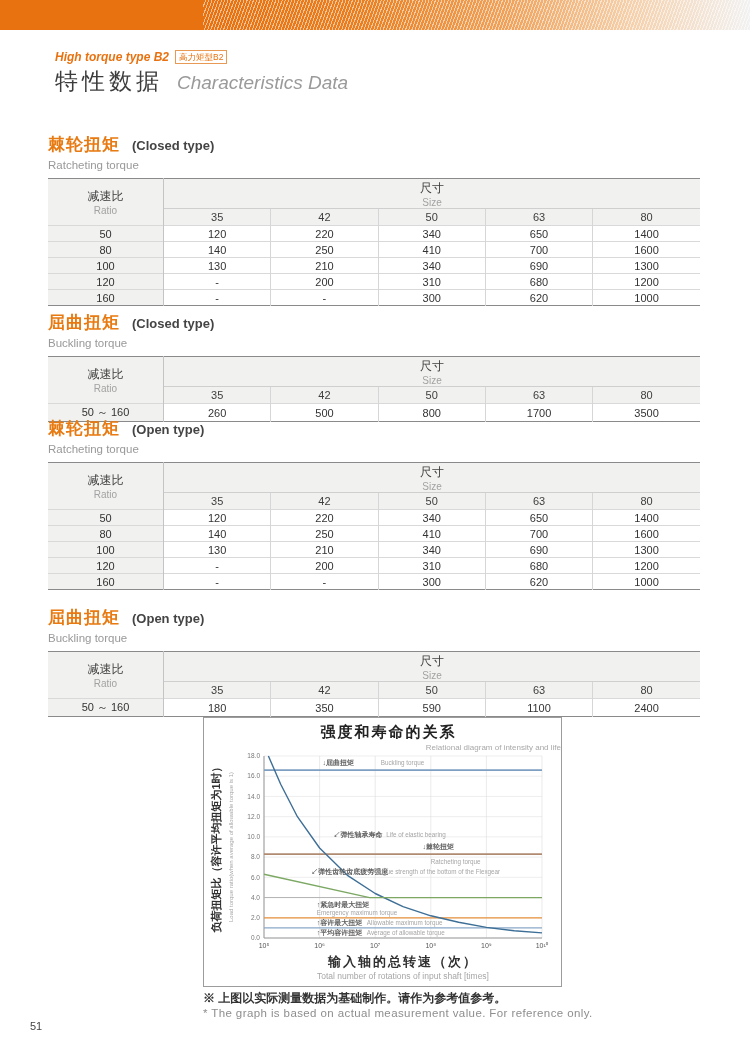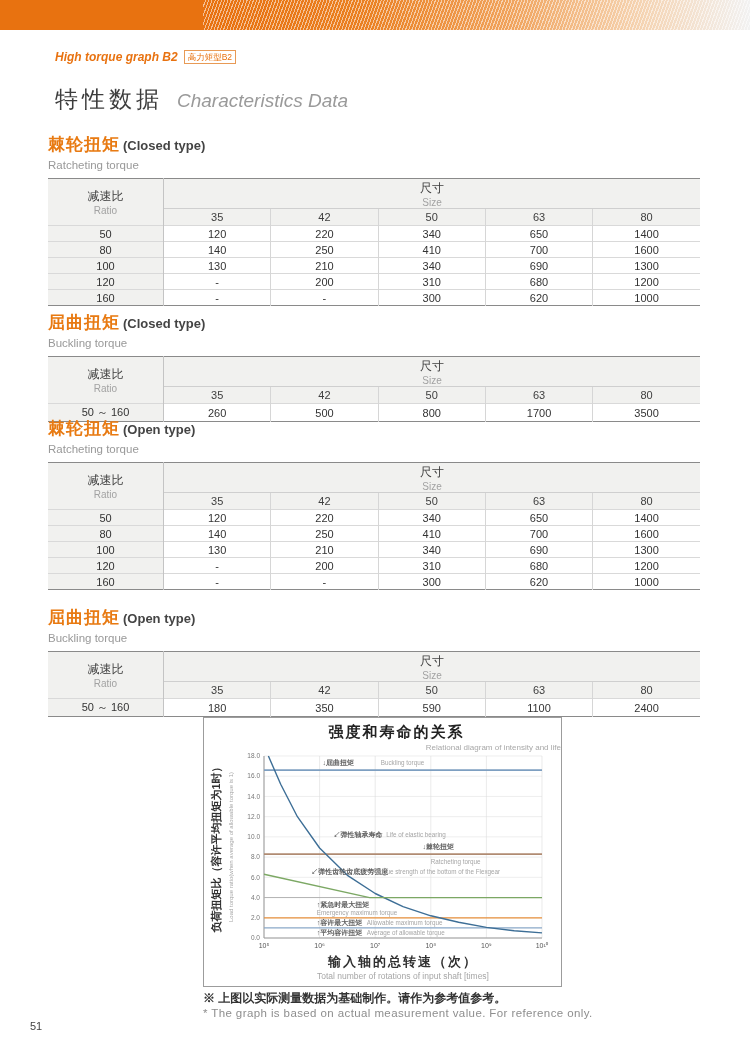--- a/index.html
+++ b/index.html
@@ -8,67 +8,67 @@
   
   .banner{position:absolute;left:0;top:0;width:750px;height:30px;
     background:linear-gradient(90deg,#e87210 0%,#e87210 30%,#ea7f20 48%,#f0a35c 68%,#f5d0ab 84%,#f2f2f2 100%);}
   .banner .stripes{position:absolute;left:27%;right:0;top:0;bottom:0;
     background:repeating-linear-gradient(110deg,rgba(255,255,255,0) 0 2px,rgba(255,255,255,.55) 2px 3px);}
   
   .doc-header{position:absolute;left:55px;top:50px;}
   .type-row{display:flex;align-items:center;gap:6px;}
   .type-label{color:#e87210;font-weight:bold;font-style:italic;font-size:12px;}
   .type-badge{color:#e87210;border:1px solid #e89a55;font-size:8.5px;padding:0 3px;line-height:12px;background:#fff;}
-  .title-row{margin-top:20px;display:flex;align-items:baseline;gap:14px;}
+  .title-row{margin-top:2px;display:flex;align-items:baseline;gap:14px;}
   .title-cn{font-size:23px;letter-spacing:4px;color:#3c3c3c;}
   .title-en{font-size:19px;font-style:italic;color:#9a9a9a;}
   
   .section{position:absolute;left:48px;width:654px;}
   .sec-title{margin:0;font-weight:bold;}
   .sec-cn{color:#e87a12;font-size:17px;letter-spacing:1px;}
-  .sec-suffix{color:#444;font-size:13px;font-weight:bold;margin-left:3px;}
+  .sec-suffix{color:#444;font-size:13px;font-weight:bold;margin-left:12px;}
   .sec-sub{color:#999;font-size:11.5px;margin-top:3px;}
   table.torque{width:652px;border-collapse:collapse;table-layout:fixed;font-size:11px;color:#333;
     margin-top:7px;border-top:1px solid #8a8a8a;border-bottom:1px solid #8a8a8a;}
   table.torque thead{border-bottom:1px solid #8a8a8a;margin-left:48px;}
   table.torque th{font-weight:normal;background:#f1f1ef;padding:0;}
   table.torque .ratio-h{width:115px;border-right:1px solid #c4c4c4;}
   table.torque .ratio-h .cn{font-size:12px;color:#3e3e3e;}
   table.torque .ratio-h .en,{}
   table.torque .en{font-size:10px;color:#a2a2a2;}
   table.torque .size-h{height:29px;border-bottom:1px solid #cfcfcf;}
   table.torque .size-h .cn{font-size:12px;color:#3e3e3e;}
   table.torque th,table.torque td{text-align:center;vertical-align:middle;}
   table.torque .size-cols th{height:16px;border-right:1px solid #d6d6d6;font-size:11px;color:#3e3e3e;}
   table.torque .size-cols th:last-child{border-right:none;}
   table.torque tbody td{height:13px;border-top:1px solid #d9d9d9;border-right:1px solid #d6d6d6;background:#fff;}
   table.torque tbody td:last-child{border-right:none;}
   table.torque tbody td.ratio-cell{background:#f1f1ef;border-right:1px solid #c4c4c4;}
   
   .chart-box{position:absolute;left:203px;top:717px;width:357px;height:268px;border:1px solid #9c9c9c;background:#fff;}
-  .chart-title{position:absolute;top:5px;left:14px;width:100%;text-align:center;font-size:15px;font-weight:bold;color:#222;letter-spacing:2px;}
+  .chart-title{position:absolute;top:5px;left:6px;width:100%;text-align:center;font-size:15px;font-weight:bold;color:#222;letter-spacing:2px;}
   .chart-subtitle{position:absolute;top:25px;left:0;width:100%;text-align:right;font-size:8px;color:#a8a8a8;}
   .chart-box svg{position:absolute;left:0;top:0;}
   
   .footnote-cn{position:absolute;left:203px;top:990px;font-size:12px;font-weight:bold;color:#333;}
   .footnote-en{position:absolute;left:203px;top:1007px;font-size:11.5px;color:#8e8e8e;letter-spacing:.4px;}
   .page-number{position:absolute;left:30px;top:1020px;font-size:11px;color:#444;}
 </style>
 </head>
 <body>
 
 <div class="page">
 
   <div class="banner">
     <div class="stripes"></div>
   </div>
 
   <div class="doc-header">
     <div class="type-row">
-      <span class="type-label">High torque graph B2</span>
+      <span class="type-label">High torque type B2</span>
       <span class="type-badge">高力矩型B2</span>
     </div>
     <div class="title-row">
       <span class="title-cn">特性数据</span>
       <span class="title-en">Characteristics Data</span>
     </div>
   </div>
 
   <div class="section" style="top:128px">
     <h2 class="sec-title"><span class="sec-cn">棘轮扭矩</span><span class="sec-suffix">(Closed type)</span></h2>

